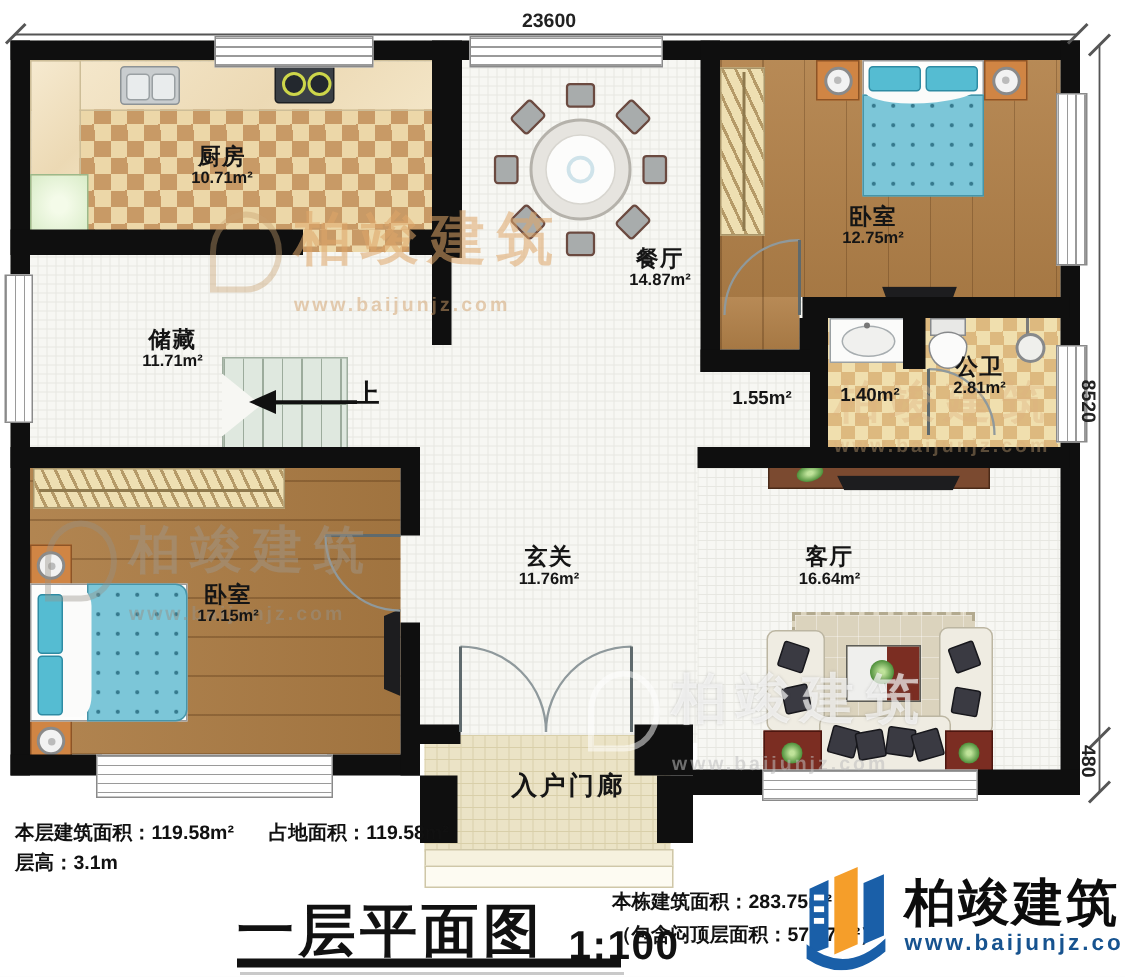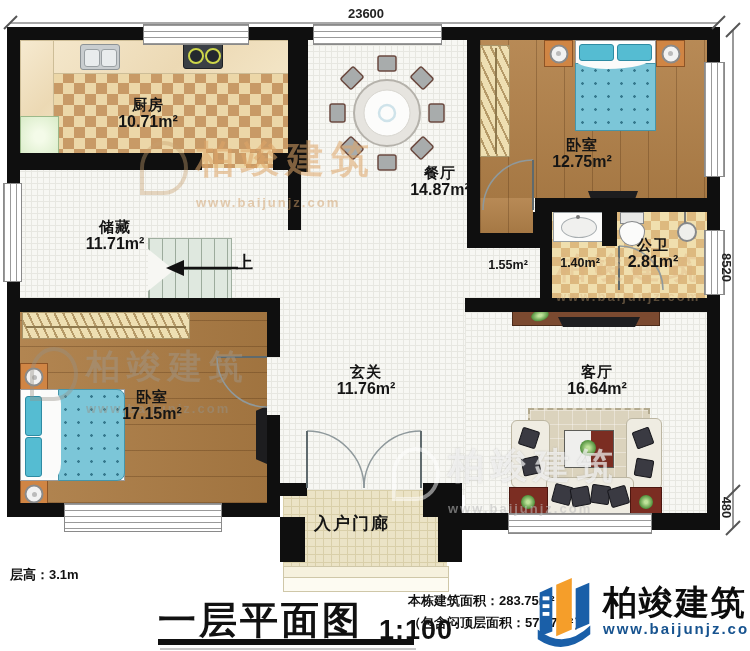--- a/index.html
+++ b/index.html
@@ -55,21 +55,21 @@
   .plant{background:radial-gradient(#bfe39a 15%,#4e8f3a 70%,#2f6b24);border-radius:50%;}
   .rug{background:#dbd3bd;border:2px dashed #b3aa8f;
     background-image:linear-gradient(rgba(255,255,255,.35) 1px,transparent 1px),
                      linear-gradient(90deg,rgba(255,255,255,.35) 1px,transparent 1px);
     background-size:14px 14px;}
   
   .rlabel{position:absolute;transform:translateX(-50%);text-align:center;z-index:7;
     color:#151515;line-height:1.15;white-space:nowrap;}
   .rname{font-size:15px;font-weight:bold;letter-spacing:1px;}
   .rname.big{font-size:17px;letter-spacing:2px;}
-  .rarea{font-size:16px;font-weight:bold;}
+  .rarea{font-size:11px;font-weight:bold;}
   .up-label{position:absolute;z-index:7;font-size:17px;font-weight:bold;}
   .dim{position:absolute;z-index:7;font-size:13px;font-weight:bold;color:#222;text-align:center;}
   .rot90{transform:rotate(90deg);}
   
   .wm{position:absolute;z-index:6;pointer-events:none;white-space:nowrap;}
   .wm .t{font-weight:bold;letter-spacing:7px;}
   .wm .u{font-weight:bold;font-size:13px;letter-spacing:2px;}
   .wm1 .t{font-size:38px;color:rgba(223,165,103,.55);}
   .wm1 .u{color:rgba(210,160,105,.5);}
   .wm2 .t{font-size:34px;color:rgba(160,150,135,.5);}
@@ -335,28 +335,33 @@
     <div class="rarea">2.81m²</div>
   </div>
   <div class="rlabel" style="left:152px;top:388px">
     <div class="rname">卧室</div>
     <div class="rarea">17.15m²</div>
   </div>
   <div class="rlabel" style="left:366px;top:363px">
     <div class="rname">玄关</div>
     <div class="rarea">11.76m²</div>
   </div>
-  <div class="rlabel" style="left:597px;top:363px">
+  <div class="rlabel" style="left:553px;top:363px">
     <div class="rname">客厅</div>
     <div class="rarea">16.64m²</div>
   </div>
-  <div class="rlabel" style="left:352px;top:514px">
+  <div class="rlabel" style="left:379px;top:514px">
     <div class="rname big">入户门廊</div>
   </div>
 
+  <div class="ftext" style="left:10px;top:546px">
+    <span>本层建筑面积：119.58m²</span>
+    <span style="display:inline-block;width:16px"></span>
+    <span>占地面积：119.58m²</span>
+  </div>
   <div class="ftext" style="left:10px;top:566px">层高：3.1m</div>
 
   <div class="title-row">
     <div class="title-main">一层平面图</div>
     <div class="title-scale">1:100</div>
   </div>
   <div class="title-bar"></div>
   <div class="title-thin"></div>
 
   <div class="ftext" style="left:408px;top:592px">本栋建筑面积：283.75m²</div>

